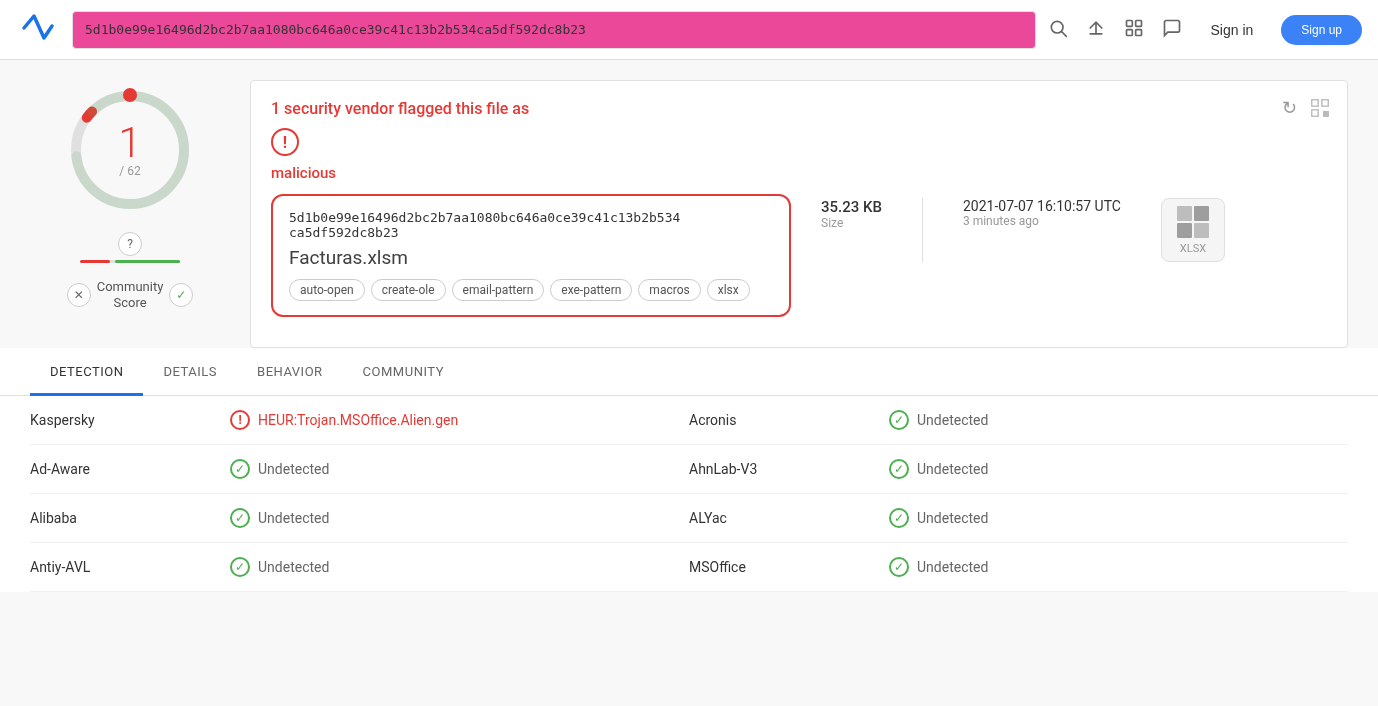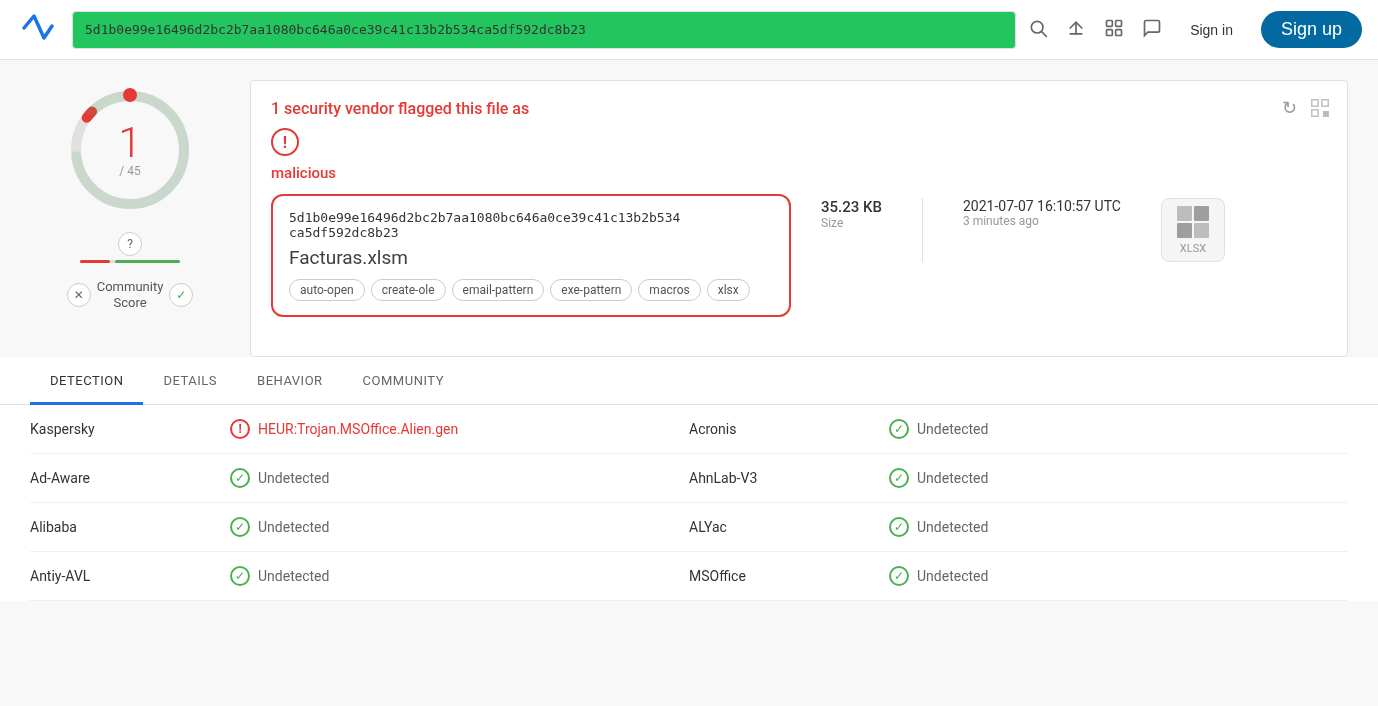--- a/index.html
+++ b/index.html
@@ -22,21 +22,21 @@
     .hash-bar {
       flex: 1;
       height: 38px;
       border: 1px solid #e0e0e0;
       border-radius: 4px;
       padding: 0 12px;
       font-size: 13px;
       color: #333;
       display: flex;
       align-items: center;
-      background: #22c55e;
+      background: #ec4899;
       font-family: monospace;
       overflow: hidden;
       white-space: nowrap;
     }
     .header-icons {
       display: flex;
       align-items: center;
       gap: 18px;
     }
     .header-icon {
@@ -46,26 +46,26 @@
     }
     .sign-in-btn {
       background: none;
       border: none;
       color: #333;
       font-size: 14px;
       cursor: pointer;
       padding: 6px 10px;
     }
     .sign-up-btn {
-      background: #0369a1;
+      background: #3b82f6;
       color: #fff;
       border: none;
       border-radius: 20px;
       padding: 8px 20px;
-      font-size: 18px;
+      font-size: 12px;
       cursor: pointer;
       font-weight: 500;
     }
 
     
     .score-panel {
       width: 200px;
       flex-shrink: 0;
       display: flex;
       flex-direction: column;
@@ -196,21 +196,21 @@
       font-size: 15px;
       font-weight: 500;
       margin-bottom: 12px;
     }
 
     .file-hash-box {
       border: 2px solid #e53935;
       border-radius: 12px;
       padding: 14px 16px;
       display: inline-block;
-      margin-bottom: 21px;
+      margin-bottom: 12px;
       min-width: 520px;
     }
 
     .file-hash-text {
       font-family: monospace;
       font-size: 13px;
       color: #333;
       word-break: break-all;
       margin-bottom: 6px;
     }
@@ -506,21 +506,21 @@
 
             <circle cx="70" cy="70" r="54" fill="none" stroke="#e53935" stroke-width="10" stroke-dasharray="8 331" stroke-dashoffset="135" stroke-linecap="round"></circle>
 
             <circle cx="70" cy="70" r="54" fill="none" stroke="#4caf50" stroke-width="10" stroke-dasharray="290 49" stroke-dashoffset="127" stroke-linecap="round" opacity="0.15"></circle>
           </svg>
           
           <div class="gauge-dot"></div>
           
           <div class="gauge-inner">
             <div class="gauge-number">1</div>
-            <div class="gauge-divider">/ 45</div>
+            <div class="gauge-divider">/ 62</div>
           </div>
         </div>
 
         <div style="margin-top:12px; text-align:center;">
           <div class="cs-question">?</div>
 
           <div style="width:100px; height:3px; background:#e0e0e0; border-radius:2px; margin: 0 auto 8px auto; position:relative;">
             <div style="position:absolute; left:0; top:0; width:30%; height:100%; background:#e53935; border-radius:2px;"></div>
             <div style="position:absolute; right:0; top:0; width:65%; height:100%; background:#4caf50; border-radius:2px;"></div>
           </div>

